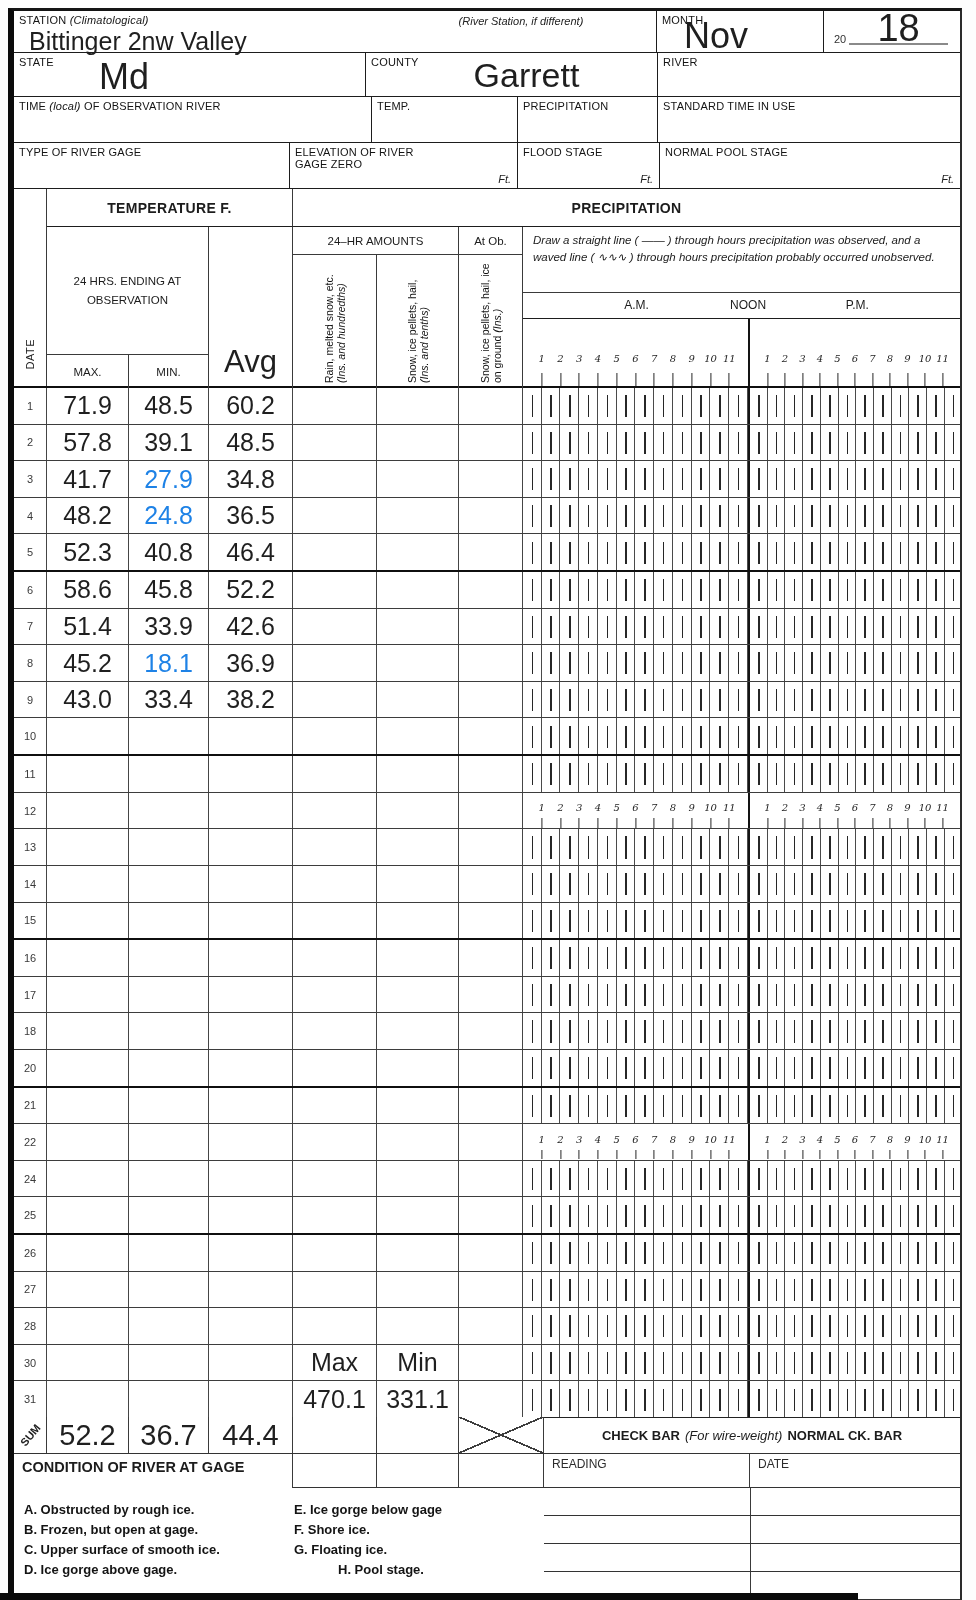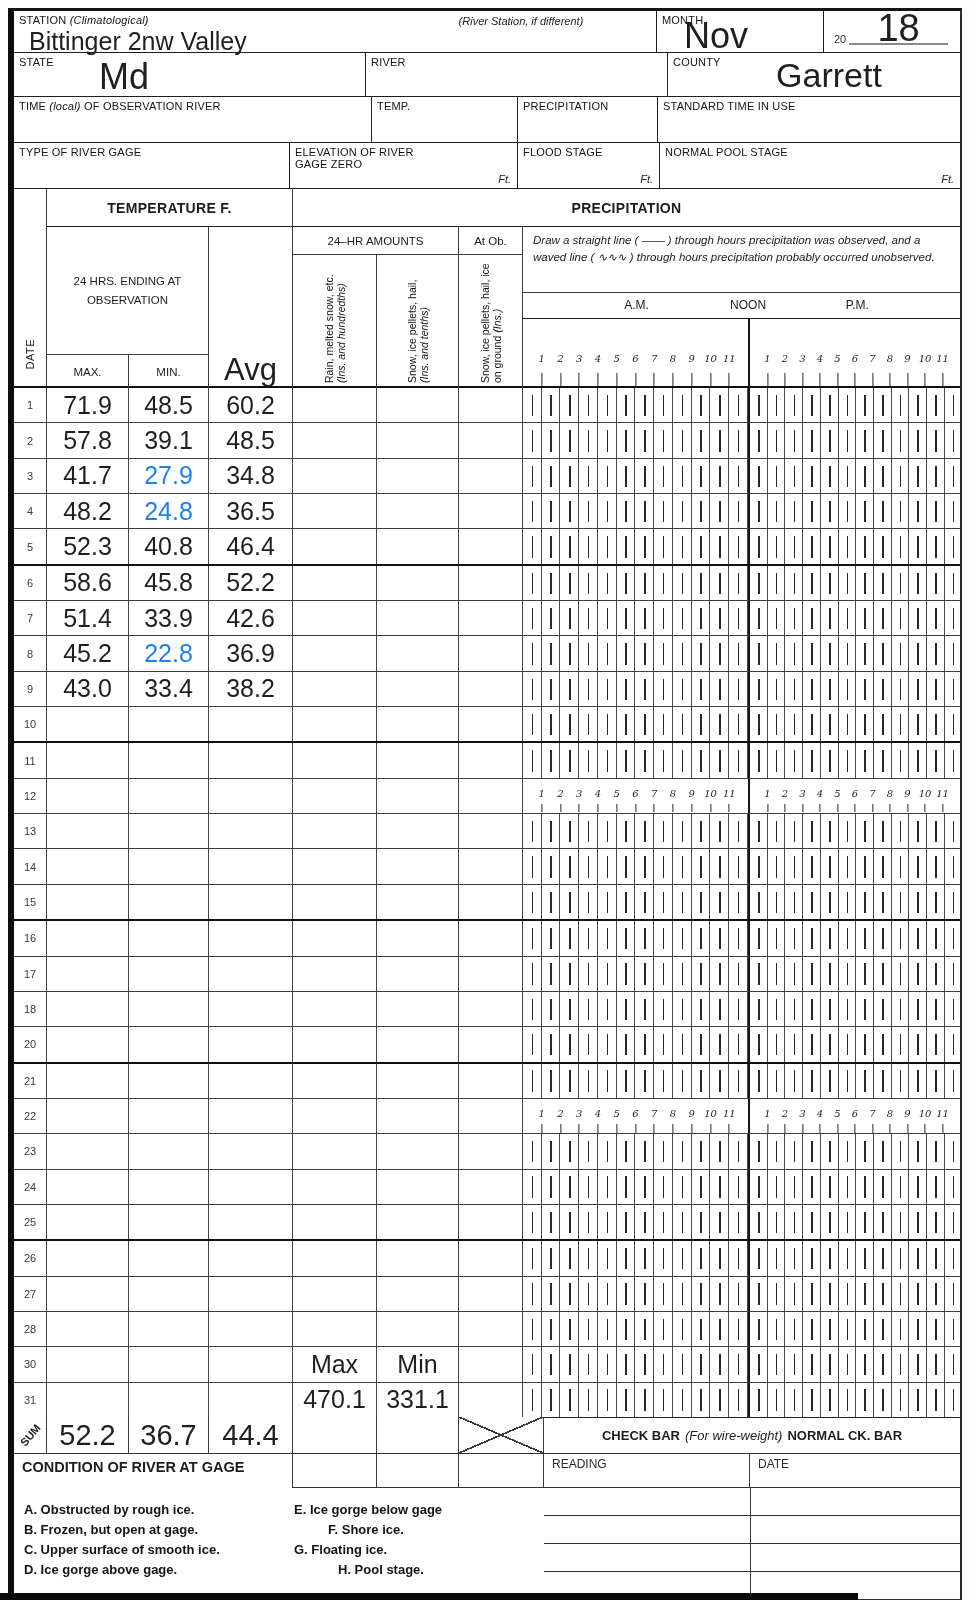--- a/index.html
+++ b/index.html
@@ -51,21 +51,21 @@
   .vert{writing-mode:vertical-rl;transform:rotate(180deg);font-size:11px;color:#222;letter-spacing:.5px;}
   .th-temp{left:33px;width:246px;height:38px;border-bottom:1.5px solid #1d1d1d;border-right:1px solid #3a3a3a;
            display:flex;align-items:center;justify-content:center;font-weight:bold;font-size:14px;letter-spacing:.3px;text-align:right;}
   .th-precip{left:279px;right:0;height:38px;border-bottom:1.5px solid #1d1d1d;
            display:flex;align-items:center;justify-content:center;font-weight:bold;font-size:14px;letter-spacing:.3px;}
   .th-ending{left:33px;width:162px;top:38px;height:128px;border-right:1px solid #3a3a3a;border-bottom:1px solid #3a3a3a;
            display:flex;align-items:center;justify-content:center;text-align:center;font-size:11.5px;line-height:1.6;}
   .th-ending span{display:block;width:108px;}
   .th-max{left:33px;width:82px;top:166px;height:33px;border-right:1px solid #3a3a3a;display:flex;align-items:center;justify-content:center;font-size:11.5px;}
   .th-min{left:115px;width:80px;top:166px;height:33px;border-right:1px solid #3a3a3a;display:flex;align-items:center;justify-content:center;font-size:11.5px;}
-  .th-avg{left:195px;width:84px;top:38px;height:161px;border-right:1px solid #3a3a3a;display:flex;align-items:flex-end;justify-content:center;font-size:31px;}
+  .th-avg{left:195px;width:84px;top:38px;height:161px;border-right:1px solid #3a3a3a;display:flex;align-items:flex-end;justify-content:center;padding-bottom:8px;font-size:31px;}
   .th-amounts{left:279px;width:166px;top:38px;height:28px;border-right:1px solid #3a3a3a;border-bottom:1px solid #3a3a3a;
            display:flex;align-items:center;justify-content:center;font-size:11.5px;}
   .th-atob{left:445px;width:64px;top:38px;height:28px;border-right:1px solid #3a3a3a;border-bottom:1px solid #3a3a3a;
            display:flex;align-items:center;justify-content:center;font-size:11.5px;}
   .th-col{top:66px;height:133px;border-right:1px solid #3a3a3a;}
   .th-colrain{left:279px;width:84px;}
   .th-colsnow{left:363px;width:82px;}
   .th-colground{left:445px;width:64px;}
   .vwrap{position:absolute;left:50%;top:50%;width:122px;transform:translate(-50%,-50%) rotate(-90deg);
          font-size:10.5px;line-height:12px;color:#111;}
@@ -159,26 +159,26 @@
             <span class="hand y18">18</span>
           </span>
     </div>
   </div>
 
   <div class="hrow r2">
     <div class="hcell state-cell">
       <div class="lbl">STATE</div>
       <div class="hand state-val">Md</div>
     </div>
-    <div class="hcell river-cell">
-      <div class="lbl">RIVER</div>
-    </div>
     <div class="hcell county-cell">
       <div class="lbl">COUNTY</div>
       <div class="hand county-val">Garrett</div>
+    </div>
+    <div class="hcell river-cell">
+      <div class="lbl">RIVER</div>
     </div>
   </div>
 
   <div class="hrow r3">
     <div class="hcell time-cell">
       <div class="lbl"><span>TIME</span> <span class="it">(local)</span> <span>OF OBSERVATION RIVER</span></div>
     </div>
     <div class="hcell temp-cell3">
       <div class="lbl">TEMP.</div>
     </div>
@@ -421,21 +421,21 @@
             <div class="half pm">
               <div class="tband"></div>
             </div>
           </div>
         </div>
         <div class="brow">
           <div class="bc c-date">
             <span class="daynum">8</span>
           </div>
           <div class="bc hand2 c-max">45.2</div>
-          <div class="bc hand2 c-min blue">22.8</div>
+          <div class="bc hand2 c-min blue">18.1</div>
           <div class="bc hand2 c-avg">36.9</div>
           <div class="bc hand2 c-rain"></div>
           <div class="bc hand2 c-snow"></div>
           <div class="bc hand2 c-ground"></div>
           <div class="bc c-hours">
             <div class="half am">
               <div class="tband"></div>
             </div>
             <div class="half pm">
               <div class="tband"></div>
@@ -768,39 +768,20 @@
               <span class="ntick" style="left: 75%;"></span>
               <span class="hnum" style="left: 83.3333%;">10</span>
               <span class="ntick" style="left: 83.3333%;"></span>
               <span class="hnum" style="left: 91.6667%;">11</span>
               <span class="ntick" style="left: 91.6667%;"></span>
             </div>
           </div>
         </div>
         <div class="brow">
           <div class="bc c-date">
-            <span class="daynum">23</span>
-          </div>
-          <div class="bc hand2 c-max"></div>
-          <div class="bc hand2 c-min"></div>
-          <div class="bc hand2 c-avg"></div>
-          <div class="bc hand2 c-rain"></div>
-          <div class="bc hand2 c-snow"></div>
-          <div class="bc hand2 c-ground"></div>
-          <div class="bc c-hours">
-            <div class="half am">
-              <div class="tband"></div>
-            </div>
-            <div class="half pm">
-              <div class="tband"></div>
-            </div>
-          </div>
-        </div>
-        <div class="brow">
-          <div class="bc c-date">
             <span class="daynum">24</span>
           </div>
           <div class="bc hand2 c-max"></div>
           <div class="bc hand2 c-min"></div>
           <div class="bc hand2 c-avg"></div>
           <div class="bc hand2 c-rain"></div>
           <div class="bc hand2 c-snow"></div>
           <div class="bc hand2 c-ground"></div>
           <div class="bc c-hours">
             <div class="half am">
@@ -952,21 +933,21 @@
     <div class="cond-reading">READING</div>
     <div class="cond-date">DATE</div>
   </div>
 
   <div class="bottom">
     <div class="lg" style="left:10px;top:14px;">A. Obstructed by rough ice.</div>
     <div class="lg" style="left:10px;top:34px;">B. Frozen, but open at gage.</div>
     <div class="lg" style="left:10px;top:54px;">C. Upper surface of smooth ice.</div>
     <div class="lg" style="left:10px;top:74px;">D. Ice gorge above gage.</div>
     <div class="lg" style="left:280px;top:14px;">E. Ice gorge below gage</div>
-    <div class="lg" style="left:280px;top:34px;margin-left:34px;">F. Shore ice.</div>
+    <div class="lg" style="left:280px;top:34px;">F. Shore ice.</div>
     <div class="lg" style="left:280px;top:54px;">G. Floating ice.</div>
     <div class="lg" style="left:280px;top:74px;padding-left:44px;">H. Pool stage.</div>
     <div class="rrow" style="top:0;">
           <div class="vdiv"></div>
         </div>
     <div class="rrow" style="top:28px;">
           <div class="vdiv"></div>
         </div>
     <div class="rrow" style="top:56px;">
           <div class="vdiv"></div>

